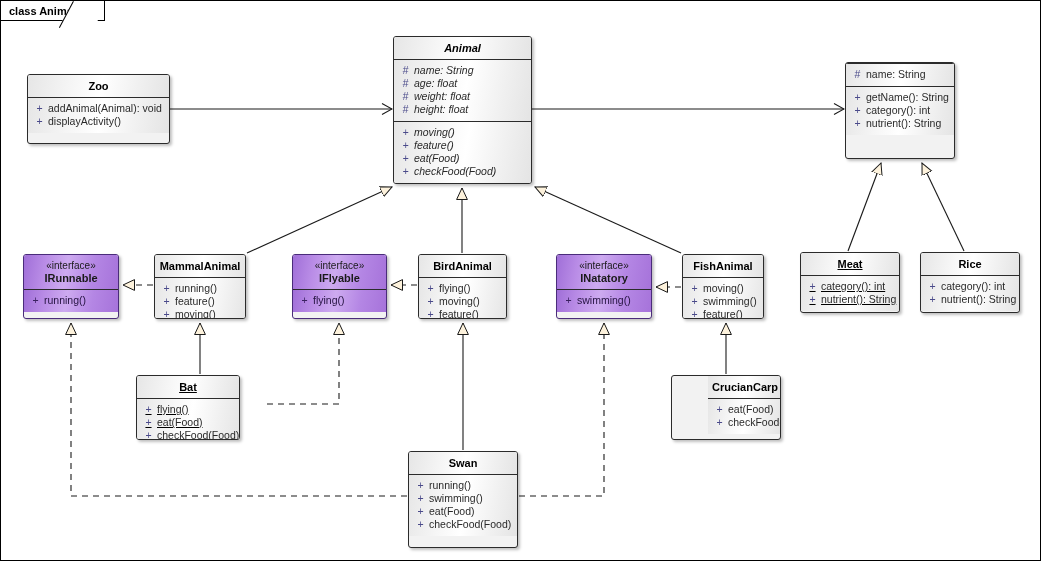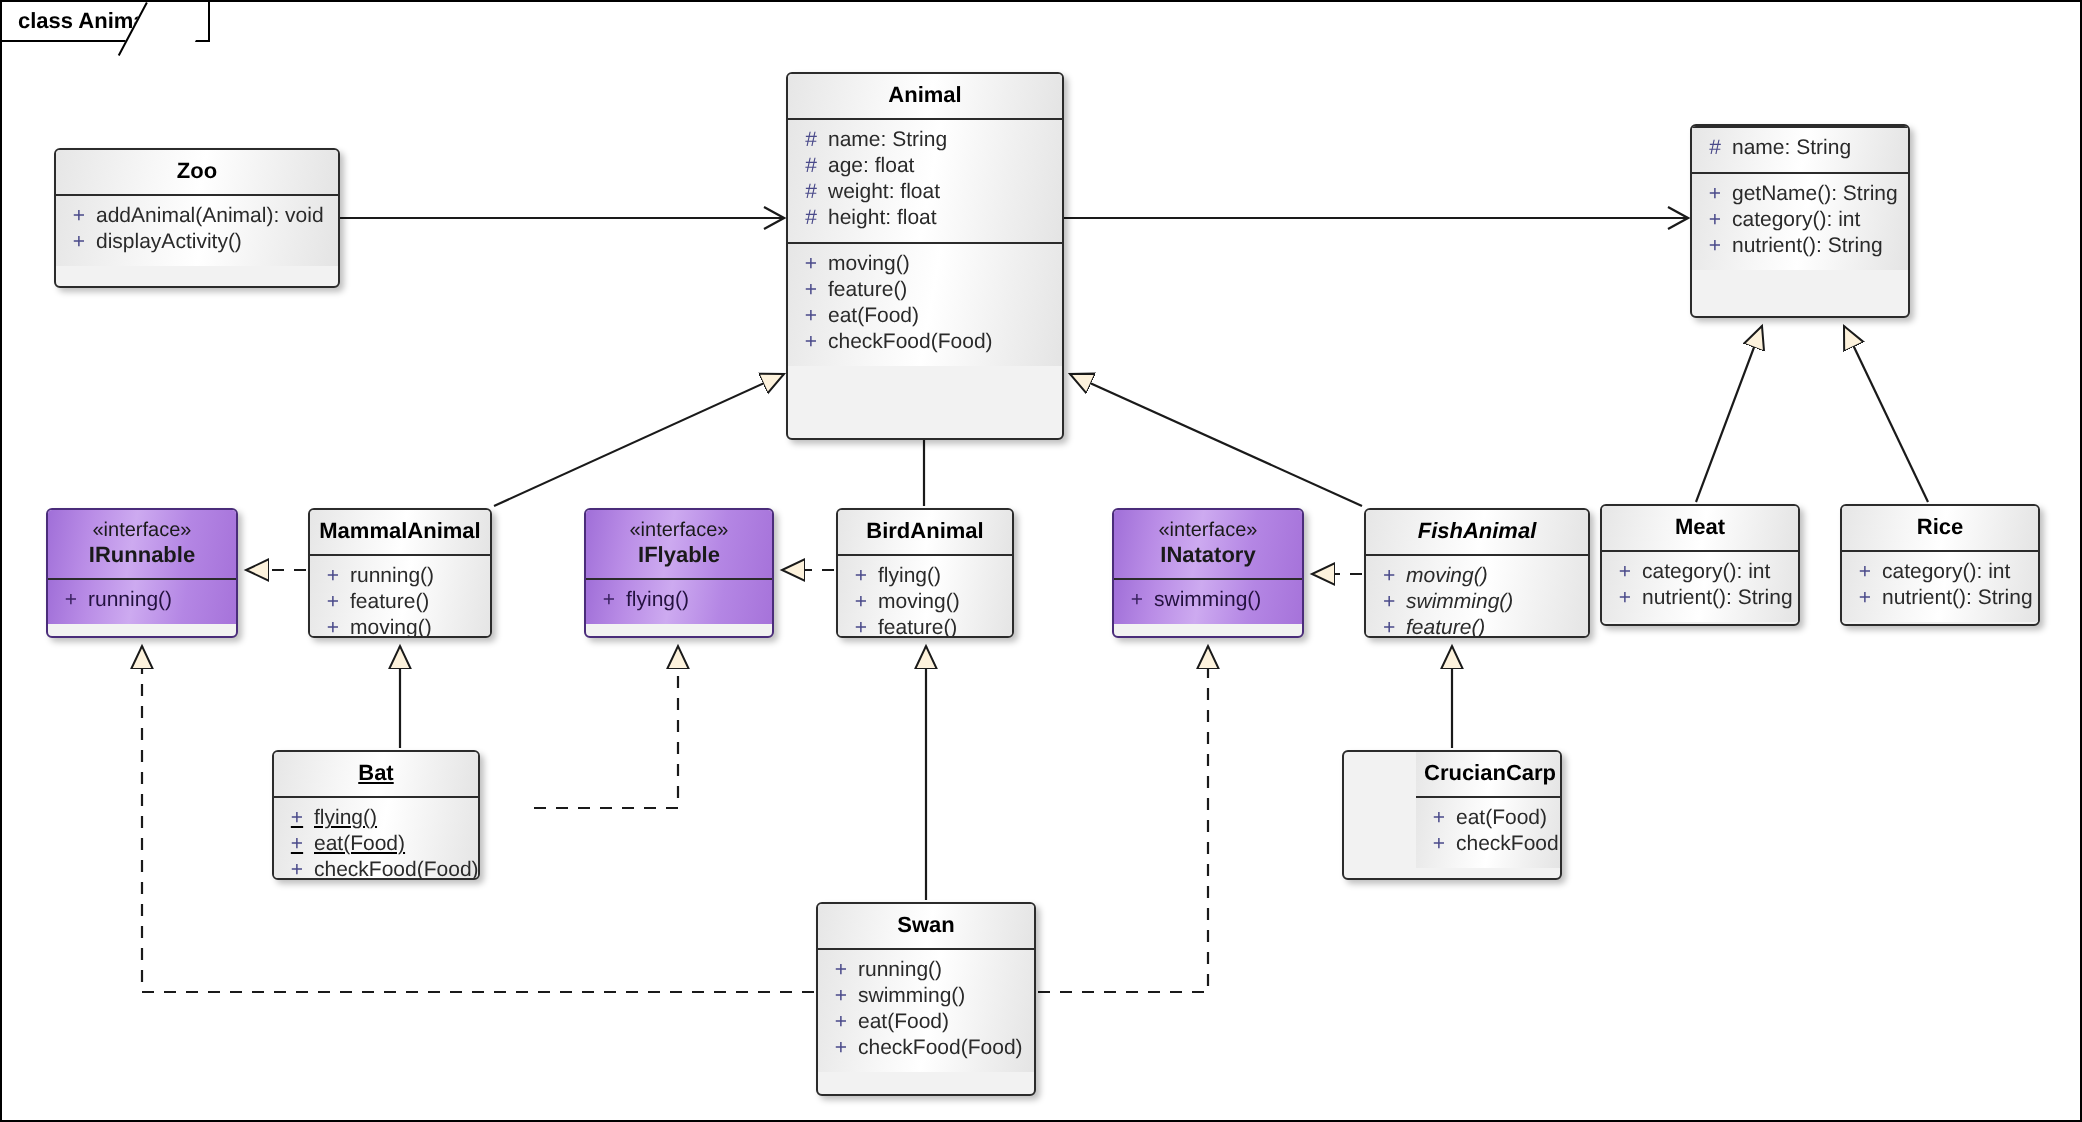--- a/index.html
+++ b/index.html
@@ -129,21 +129,21 @@
           <div class="row">
             <span class="vis">+</span>
             <span class="txt">addAnimal(Animal): void</span>
           </div>
           <div class="row">
             <span class="vis">+</span>
             <span class="txt">displayActivity()</span>
           </div>
         </div>
       </div>
-      <div class="node" style="left: 392px; top: 35px; width: 139px; height: 184px;">
+      <div class="node" style="left: 392px; top: 35px; width: 139px; height: 148px; font-style: italic;">
         <div class="hdr"><span>Animal</span></div>
         <div class="sep"></div>
         <div class="compartment">
           <div class="row">
             <span class="vis">#</span>
             <span class="txt">name: String</span>
           </div>
           <div class="row">
             <span class="vis">#</span>
             <span class="txt">age: float</span>
@@ -260,39 +260,39 @@
       <div class="node iface" style="left: 555px; top: 253px; width: 96px; height: 65px;">
         <div class="hdr"><span class="stereo">«interface»</span><span>INatatory</span></div>
         <div class="sep"></div>
         <div class="compartment">
           <div class="row">
             <span class="vis">+</span>
             <span class="txt">swimming()</span>
           </div>
         </div>
       </div>
-      <div class="node" style="left: 681px; top: 253px; width: 113px; height: 65px; font-style: italic;">
+      <div class="node" style="left: 681px; top: 253px; width: 82px; height: 65px;">
         <div class="hdr"><span>FishAnimal</span></div>
         <div class="sep"></div>
         <div class="compartment">
           <div class="row">
             <span class="vis">+</span>
             <span class="txt">moving()</span>
           </div>
           <div class="row">
             <span class="vis">+</span>
             <span class="txt">swimming()</span>
           </div>
           <div class="row">
             <span class="vis">+</span>
             <span class="txt">feature()</span>
           </div>
         </div>
       </div>
-      <div class="node" style="left: 799px; top: 251px; width: 100px; height: 61px;">
+      <div class="node" style="left: 799px; top: 251px; width: 100px; height: 61px; text-decoration: underline;">
         <div class="hdr"><span>Meat</span></div>
         <div class="sep"></div>
         <div class="compartment">
           <div class="row">
             <span class="vis">+</span>
             <span class="txt">category(): int</span>
           </div>
           <div class="row">
             <span class="vis">+</span>
             <span class="txt">nutrient(): String</span>

